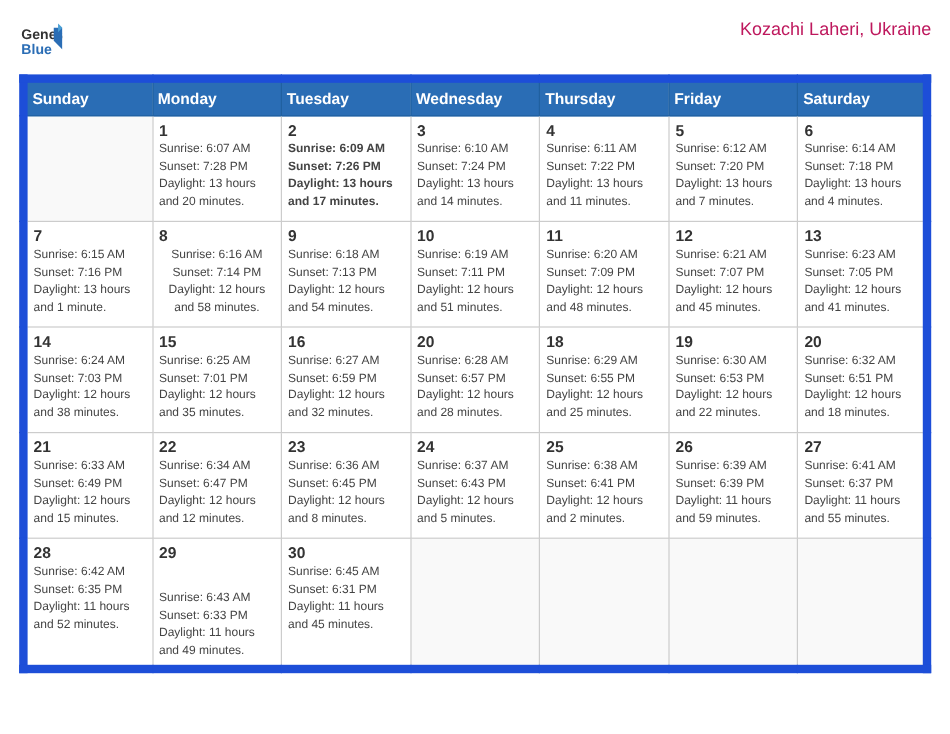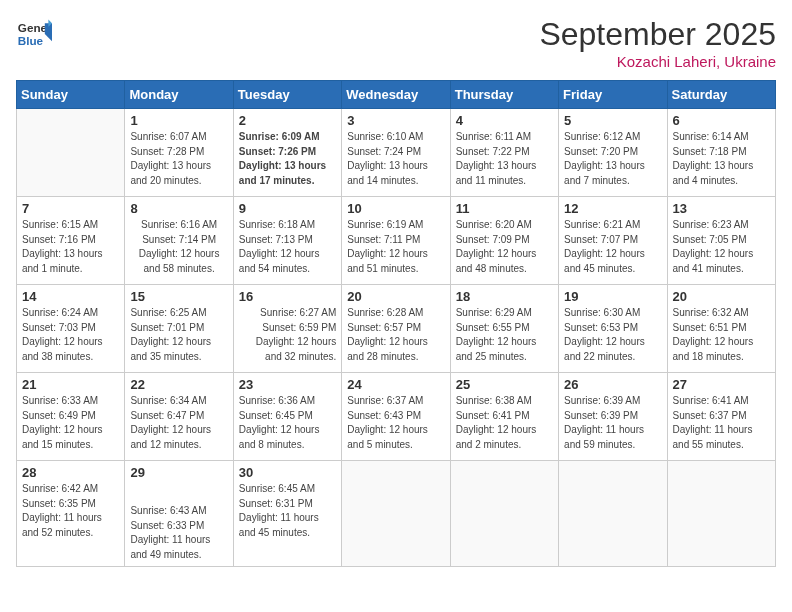--- a/index.html
+++ b/index.html
@@ -33,21 +33,21 @@
       font-weight: normal;
       color: #333;
     }
     .location-title {
       font-size: 15px;
       color: #be185d;
     }
     .calendar {
       width: 100%;
       border-collapse: collapse;
-      border: 1px solid #1d4ed8;
+      border: 7px solid #1d4ed8;
       padding-left: 28px;
     }
     .calendar th {
       background-color: #2a6db5;
       color: #fff;
       font-size: 13px;
       font-weight: bold;
       padding: 6px 4px;
       text-align: left;
       border: 1px solid #2060a0;
@@ -83,21 +83,20 @@
 <div class="header">
   <div class="logo">
     <svg class="logo-icon" viewBox="0 0 40 40">
       <text x="2" y="18" font-size="13" font-weight="bold" fill="#333">General</text>
       <text x="2" y="32" font-size="13" font-weight="bold" fill="#2a6db5">Blue</text>
       <polygon points="32,8 40,8 40,28 32,20" fill="#2a6db5"></polygon>
       <polygon points="36,4 40,8 36,12" fill="#4a9fd5"></polygon>
     </svg>
   </div>
   <div class="title-block">
-    <div class="month-title">September 2025</div>
     <div class="location-title">Kozachi Laheri, Ukraine</div>
   </div>
 </div>
 
 <table class="calendar">
   <thead>
     <tr>
     <th>Sunday</th>
         <th>Monday</th>
         <th>Tuesday</th>
@@ -214,21 +213,21 @@
         </td>
         <td>
           <span class="day-number">15</span>
           <div class="day-info" style="white-space: pre-line;">Sunrise: 6:25 AM
 Sunset: 7:01 PM
 Daylight: 12 hours
 and 35 minutes.</div>
         </td>
         <td>
           <span class="day-number">16</span>
-          <div class="day-info" style="white-space: pre-line; text-align: right;">Sunrise: 6:27 AM
+          <div class="day-info" style="white-space: pre-line;">Sunrise: 6:27 AM
 Sunset: 6:59 PM
 Daylight: 12 hours
 and 32 minutes.</div>
         </td>
         <td>
           <span class="day-number">20</span>
           <div class="day-info" style="white-space: pre-line;">Sunrise: 6:28 AM
 Sunset: 6:57 PM
 Daylight: 12 hours
 and 28 minutes.</div>

